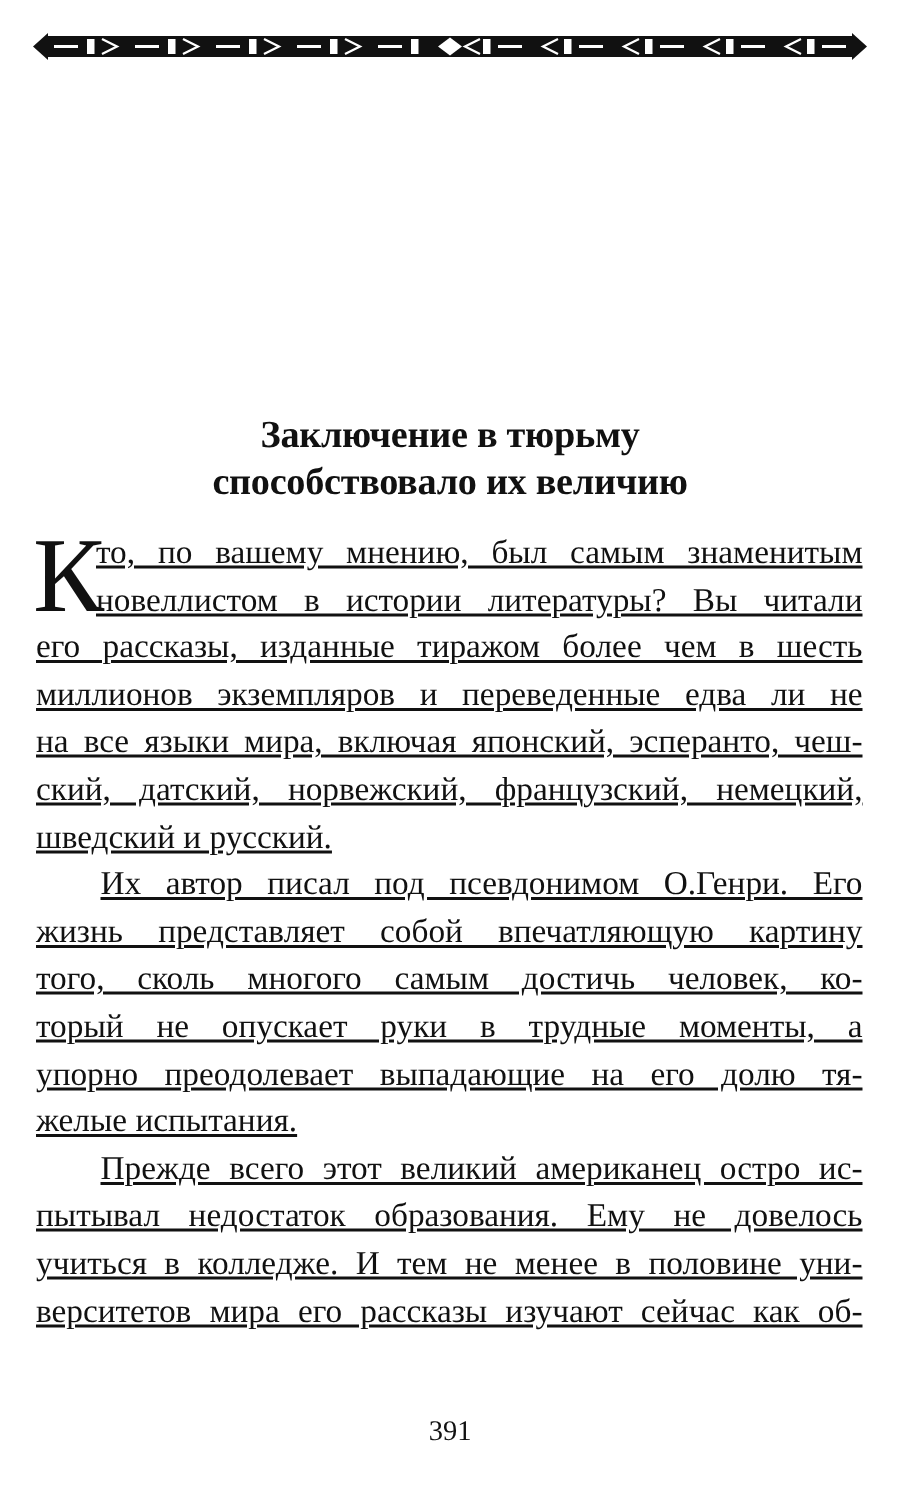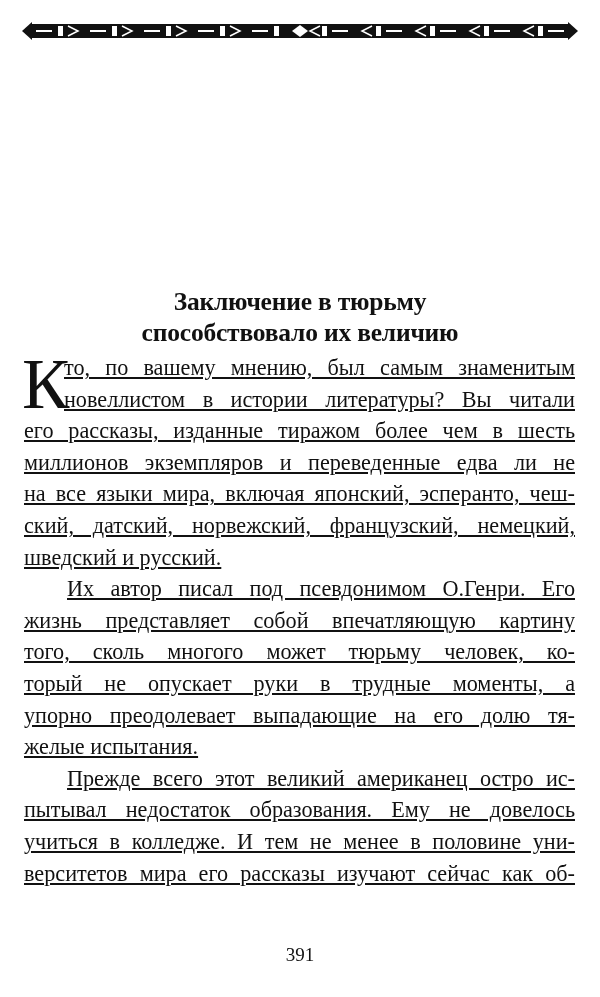--- a/index.html
+++ b/index.html
@@ -1,18 +1,18 @@
 <!DOCTYPE html>
 <html><head>
 <meta charset="utf-8">
 <style>
   html, body { margin: 0; padding: 0; background: #ffffff; }
   body { width: 600px; height: 997px; position: relative; overflow: hidden; color: #111; }
   .ornament { position: absolute; left: 22px; top: 20px; width: 556px; height: 22px; }
-  .title { position: absolute; left: 0; width: 600px; top: 286px; text-align: center;
+  .title { position: absolute; left: 0; width: 600px; top: 274px; text-align: center;
     font-family: "Liberation Serif", serif; font-weight: bold; font-size: 25.5px; line-height: 31px; letter-spacing: -0.2px; }
   .body { position: absolute; left: 24px; top: 352px; width: 551px;
     font-family: "Liberation Serif", serif; font-size: 22.2px; line-height: 31.6px; }
   .line { display: block; white-space: nowrap; text-align: justify; text-align-last: justify; height: 31.6px; text-decoration: underline; }
   .line.last { text-align-last: left; }
   .indent { padding-left: 43px; }
   .dropcap-wrap { position: relative; }
   .dropcap { position: absolute; left: -2px; top: 2px; font-family: "Liberation Serif", serif; font-size: 71px; line-height: 60px; font-weight: normal; }
   .dc-line { padding-left: 40px; }
   .page-num { position: absolute; left: 0; width: 600px; top: 944px; text-align: center;
@@ -73,21 +73,21 @@
     <span class="line dc-line">новеллистом в истории литературы? Вы читали</span>
     <span class="line">его рассказы, изданные тиражом более чем в шесть</span>
     <span class="line">миллионов экземпляров и переведенные едва ли не</span>
     <span class="line">на все языки мира, включая японский, эсперанто, чеш-</span>
     <span class="line">ский, датский, норвежский, французский, немецкий,</span>
     <span class="line last">шведский и русский.</span>
   </div>
   <div>
     <span class="line indent">Их автор писал под псевдонимом О.Генри. Его</span>
     <span class="line">жизнь представляет собой впечатляющую картину</span>
-    <span class="line">того, сколь многого может тюрьму человек, ко-</span>
+    <span class="line">того, сколь многого самым достичь человек, ко-</span>
     <span class="line">торый не опускает руки в трудные моменты, а</span>
     <span class="line">упорно преодолевает выпадающие на его долю тя-</span>
     <span class="line last">желые испытания.</span>
   </div>
   <div>
     <span class="line indent">Прежде всего этот великий американец остро ис-</span>
     <span class="line">пытывал недостаток образования. Ему не довелось</span>
     <span class="line">учиться в колледже. И тем не менее в половине уни-</span>
     <span class="line">верситетов мира его рассказы изучают сейчас как об-</span>
   </div>

